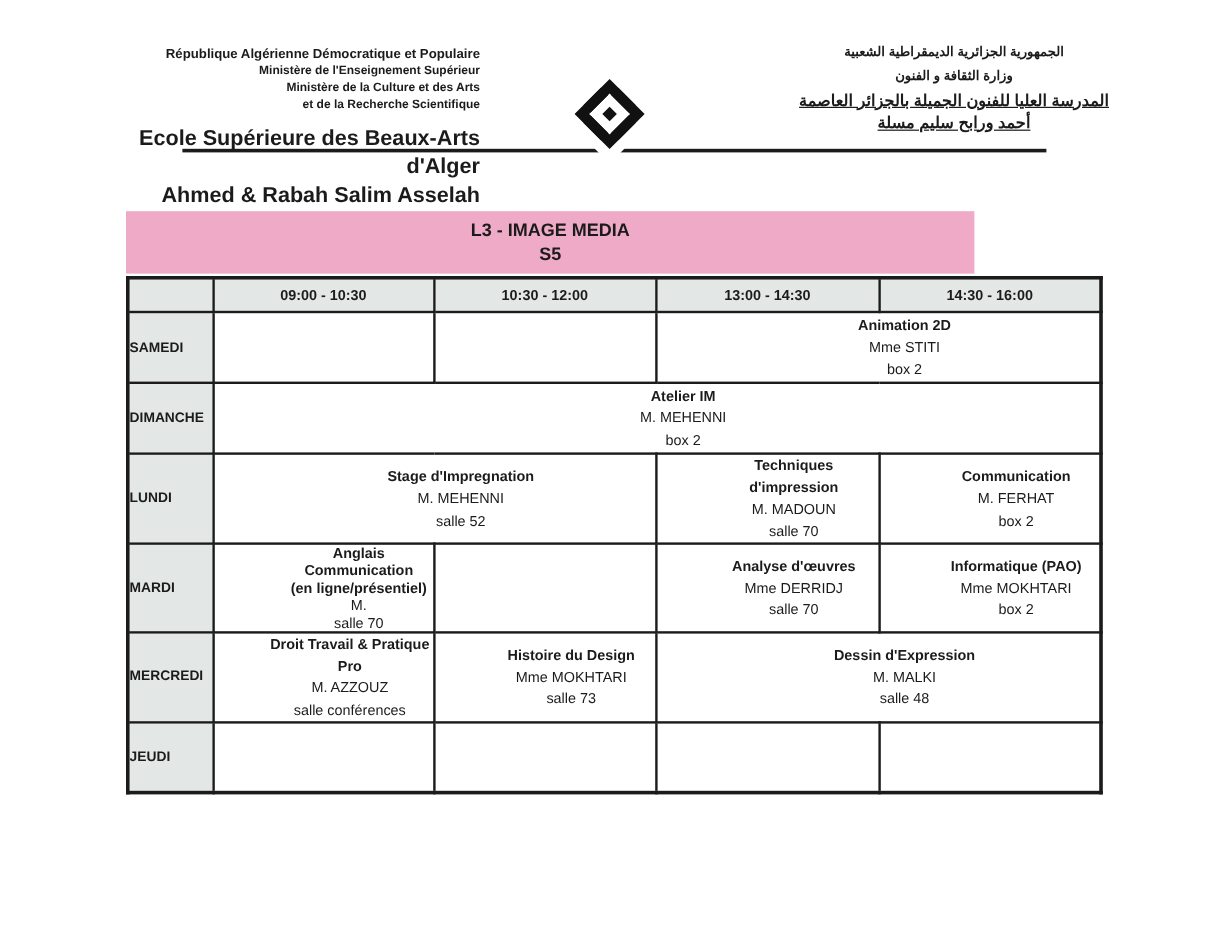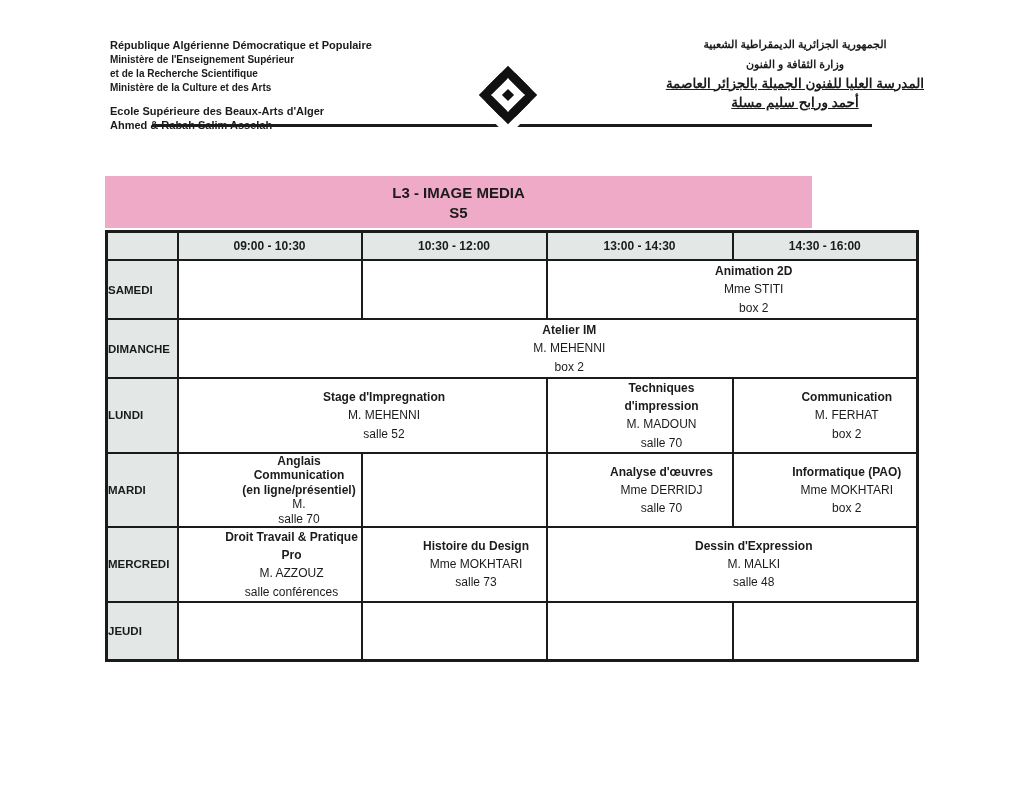--- a/index.html
+++ b/index.html
@@ -1,23 +1,23 @@
 <!DOCTYPE html>
 <html style="--pink: #efaac7; --cellgray: #e3e8e7; --empty: #f3f6f5; --beige: #e8eade; --yellow: #eaf000; --red: #fb0603; --ink: #1b1b1b;"><head>
 <meta charset="utf-8">
 <style>
   html,body{margin:0;padding:0;background:#ffffff;}
   body{width:1024px;height:791px;font-family:"Liberation Sans",sans-serif;color:#1b1b1b;}
   .page{position:relative;width:1024px;height:791px;background:#fff;overflow:hidden;}
 
   
-  .hdr-fr{position:absolute;left:110px;top:38px;width:290px;text-align:left;font-weight:700;}
+  .hdr-fr{position:absolute;left:110px;top:38px;width:290px;text-align:right;font-weight:700;}
   .fr-1{font-size:11px;line-height:1.35;}
   .fr-sm{font-size:10px;line-height:1.4;}
-  .fr-lg{font-size:11px;line-height:1.3;}
+  .fr-lg{font-size:18px;line-height:1.3;}
   .fr-gap{height:9px;}
   .hdr-ar{position:absolute;left:645px;top:34px;width:300px;text-align:center;direction:rtl;font-weight:700;}
   .ar-sm{font-size:11px;line-height:1.85;}
   .ar-lg{font-size:13.5px;line-height:1.4;font-weight:700;text-decoration:underline;}
   .hdr-rule{position:absolute;left:152px;top:124px;width:720px;height:3px;background:#1b1b1b;}
   .logo{position:absolute;left:465px;top:50px;width:86px;height:90px;}
 
   
   .timetable{position:absolute;left:105px;top:176px;width:707px;}
   .title-bar{background:var(--pink);height:52px;box-sizing:border-box;text-align:center;padding-top:7px;}
@@ -39,22 +39,22 @@
   .bg-red{background:var(--red);}
 </style>
 </head>
 <body>
 
 <div class="page">
 
   <div class="hdr-fr">
     <div class="fr-1">République Algérienne Démocratique et Populaire</div>
     <div class="fr-sm">Ministère de l'Enseignement Supérieur</div>
+    <div class="fr-sm">Ministère de la Culture et des Arts</div>
     <div class="fr-sm">et de la Recherche Scientifique</div>
-    <div class="fr-sm">Ministère de la Culture et des Arts</div>
     <div class="fr-gap"></div>
     <div class="fr-lg">Ecole Supérieure des Beaux-Arts d'Alger</div>
     <div class="fr-lg">Ahmed &amp; Rabah Salim Asselah</div>
   </div>
 
   <div class="hdr-ar">
     <div class="ar-sm">الجمهورية الجزائرية الديمقراطية الشعبية</div>
     <div class="ar-sm">وزارة الثقافة و الفنون</div>
     <div class="ar-lg">المدرسة العليا للفنون الجميلة بالجزائر العاصمة</div>
     <div class="ar-lg">أحمد ورابح سليم مسلة</div>

